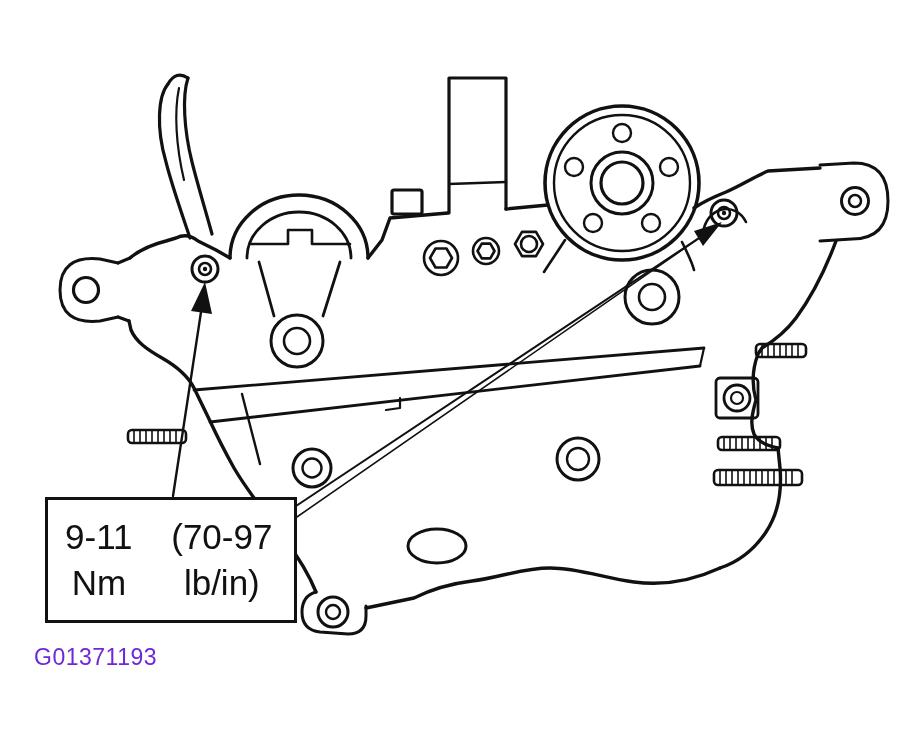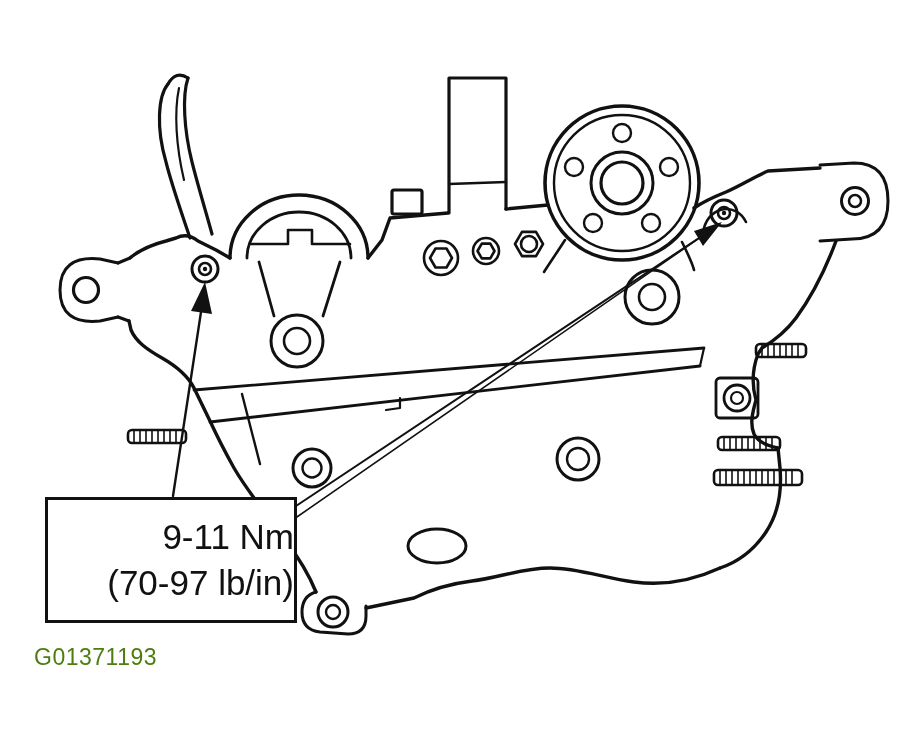--- a/index.html
+++ b/index.html
@@ -10,32 +10,32 @@
     font-family:"Liberation Sans", sans-serif;
     overflow:hidden;
   }
   .stage svg { position:absolute; left:0; top:0; }
   .callout-box {
     position:absolute;
     left:45px; top:497px;
     width:246px; height:120px;
     border:3px solid #111111;
     background:#ffffff;
-    display:flex; flex-direction:column;
-    align-items:flex-end; justify-content:center;
+    display:flex; flex-direction:row;
+    align-items:center; justify-content:center;
     color:#111111;
     font-size:35px;
     line-height:46px;
     text-align:center;
     z-index:2;
   }
   .figure-id {
     position:absolute;
     left:34px; top:644px;
-    color:#4d7c0f;
+    color:#6d28d9;
     font-size:23px;
     letter-spacing:0.5px;
     z-index:2;
   }
 </style>
 </head>
 <body>
 
 <div class="stage">
 

